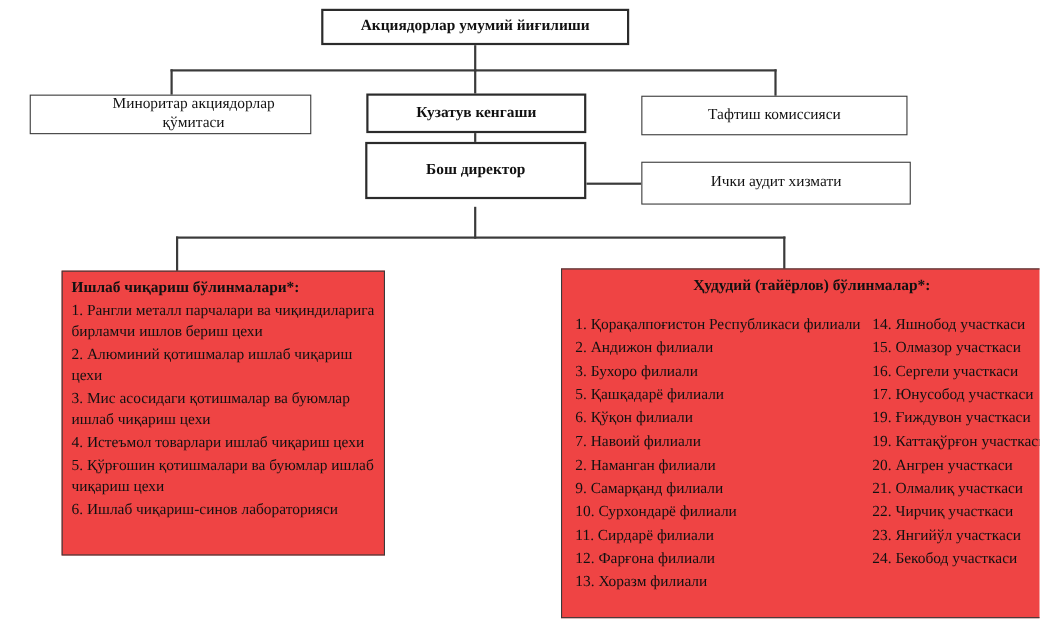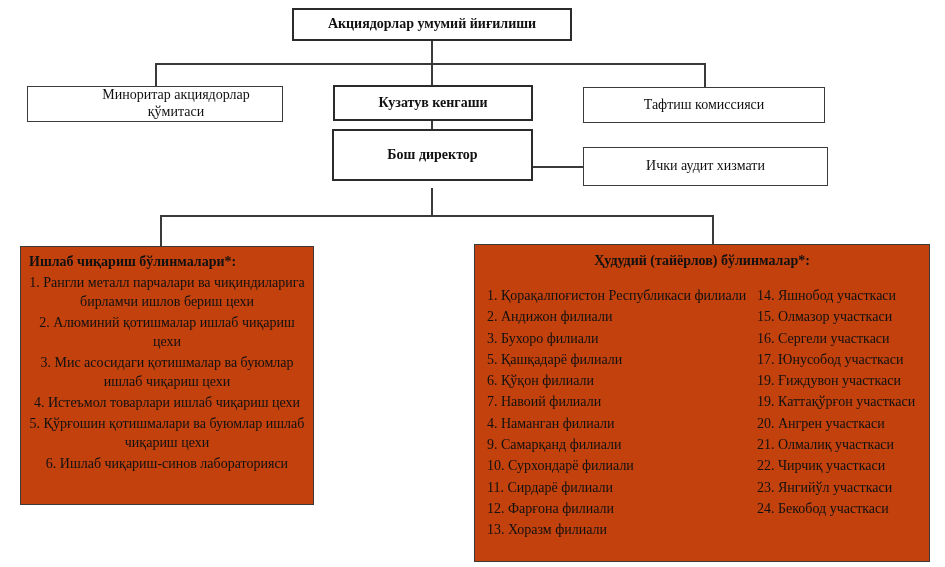--- a/index.html
+++ b/index.html
@@ -23,29 +23,30 @@
     text-align: center;
     font-size: 14px;
     line-height: 1.2;
     padding: 2px 6px;
   }
   .box.bold { border: 2px solid #2b2b2b; font-weight: bold; }
 
   
   .bigbox {
     position: absolute;
-    background: #c2410c;
+    background: #ef4444;
     border: 1.5px solid #3a3a3a;
     font-size: 14px;
+    margin-left: 36px;
   }
   .bigbox .title { font-weight: bold; font-size: 14px; }
 
   .prod-box { padding: 7px 8px 4px 8px; }
   .prod-box .title { margin-bottom: 3px; }
-  .prod-item { line-height: 19px; margin-bottom: 2px; text-align: center; }
+  .prod-item { line-height: 19px; margin-bottom: 2px; }
 
   .terr-box { padding: 8px 10px 12px 10px; }
   .terr-box .title { text-align: center; margin-bottom: 5px; }
   .terr-col { position: absolute; top: 42px; }
   .terr-col-1 { left: 12px; width: 278px; }
   .terr-col-2 { left: 282px; width: 168px; }
   .terr-item { line-height: 17px; margin-bottom: 4.3px; white-space: nowrap; }
 </style>
 </head>
 <body>
@@ -99,21 +100,21 @@
 
   <div class="bigbox terr-box" style="left:474px; top:244px; width:456px; height:318px;">
     <div class="title">Ҳудудий (тайёрлов) бўлинмалар*:</div>
     <div class="terr-col terr-col-1">
         <div class="terr-item">1. Қорақалпоғистон Республикаси филиали</div>
         <div class="terr-item">2. Андижон филиали</div>
         <div class="terr-item">3. Бухоро филиали</div>
         <div class="terr-item">5. Қашқадарё филиали</div>
         <div class="terr-item">6. Қўқон филиали</div>
         <div class="terr-item">7. Навоий филиали</div>
-        <div class="terr-item">4. Наманган филиали</div>
+        <div class="terr-item">2. Наманган филиали</div>
         <div class="terr-item">9. Самарқанд филиали</div>
         <div class="terr-item">10. Сурхондарё филиали</div>
         <div class="terr-item">11. Сирдарё филиали</div>
         <div class="terr-item">12. Фарғона филиали</div>
         <div class="terr-item">13. Хоразм филиали</div>
       </div>
     <div class="terr-col terr-col-2">
         <div class="terr-item">14. Яшнобод участкаси</div>
         <div class="terr-item">15. Олмазор участкаси</div>
         <div class="terr-item">16. Сергели участкаси</div>

